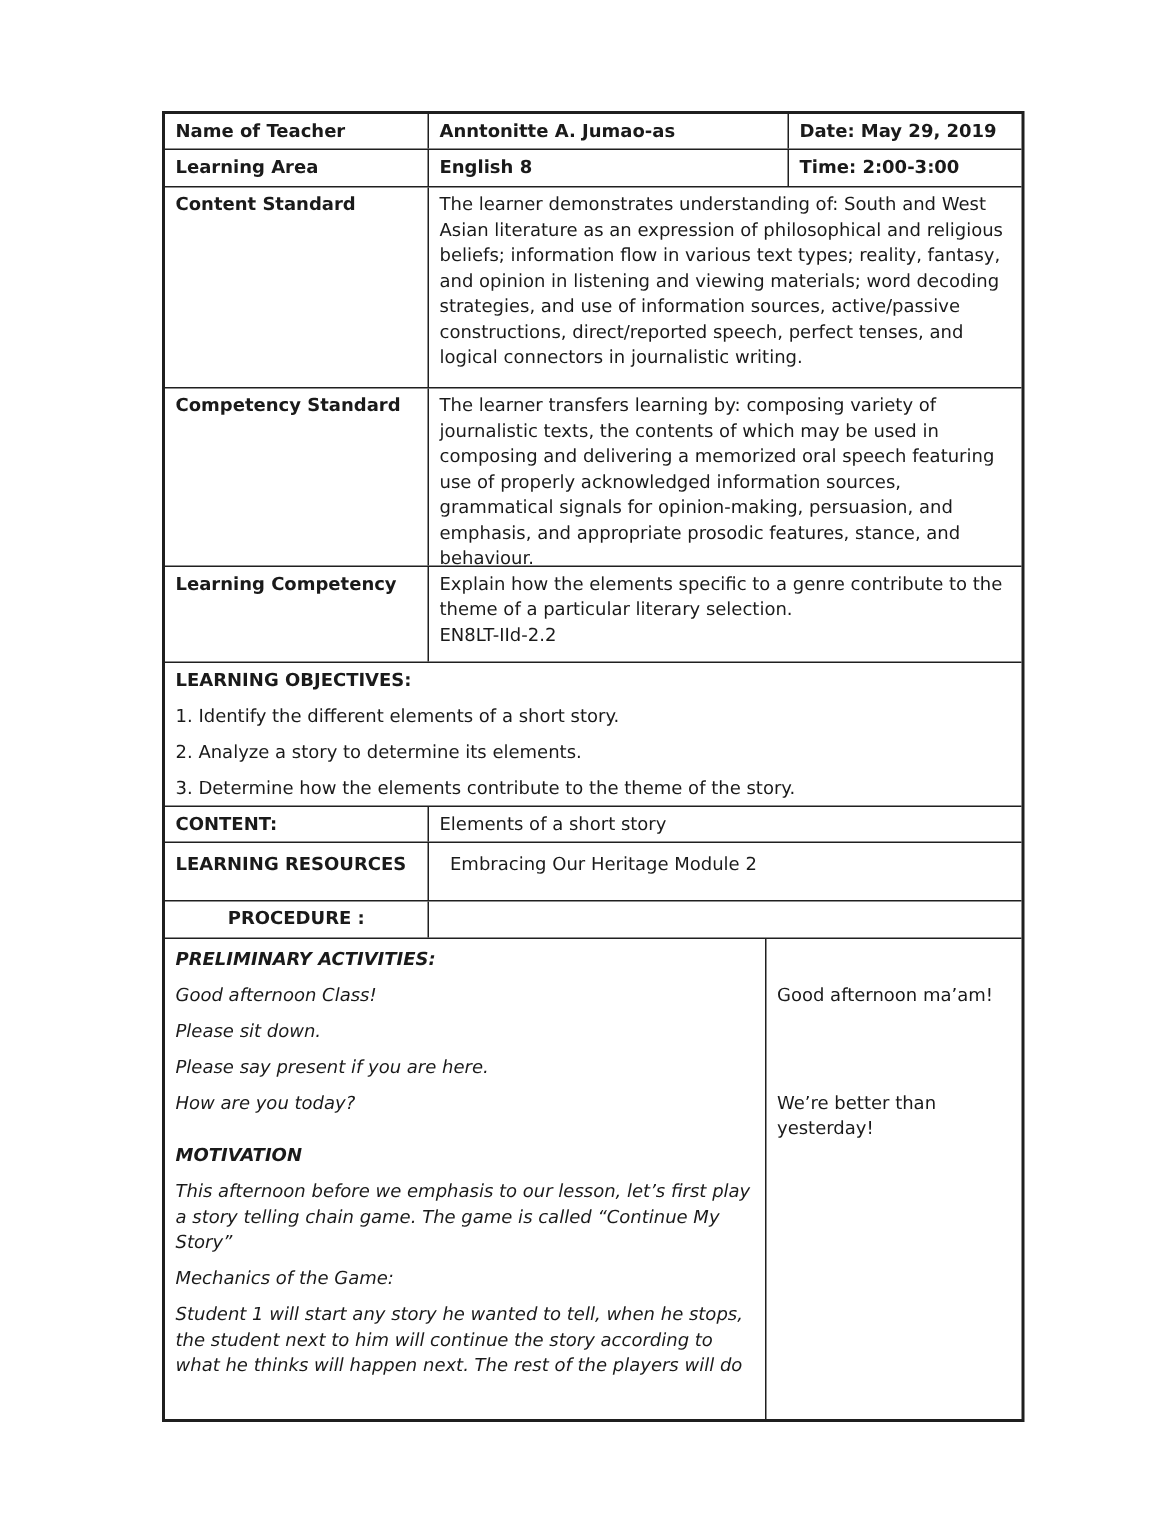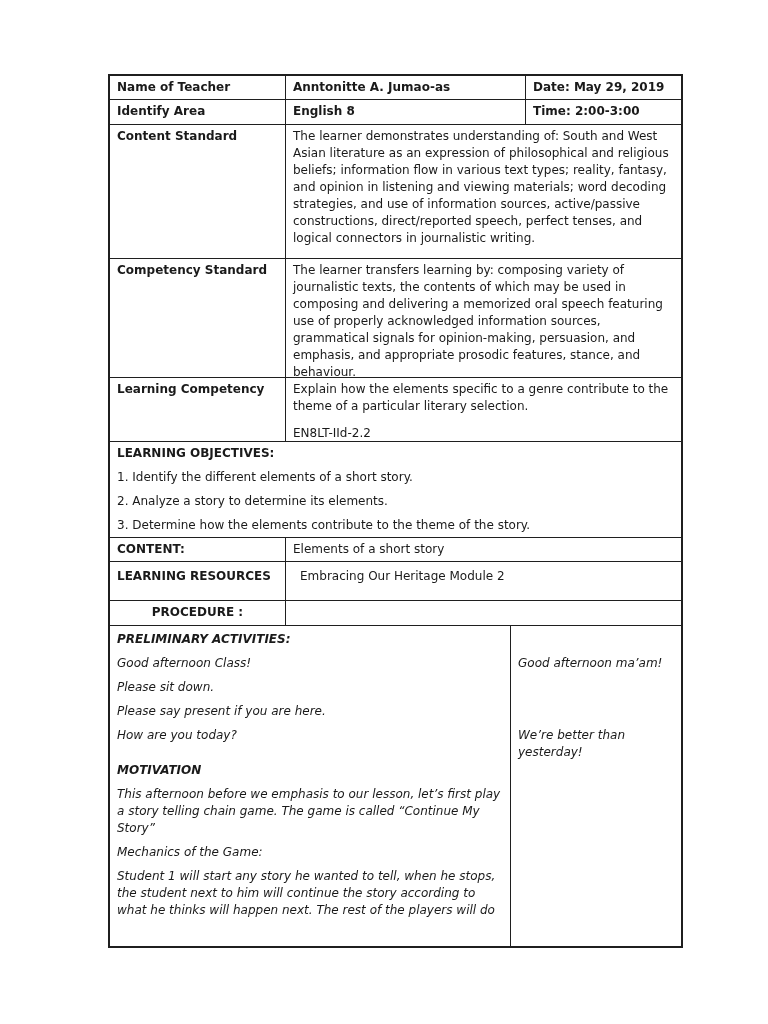--- a/index.html
+++ b/index.html
@@ -52,57 +52,56 @@
   .r2  { height: 25px; }
   .r3  { height: 134px; }
   .r4  { height: 119px; }
   .r5  { height: 64px; }
   .r6  { height: 96px; }
   .r7  { height: 24px; }
   .r8  { height: 39px; }
   .r9  { height: 25px; text-align: center; }
   .r10 { height: 26px; }
 
-  .competency-code { margin-top: 10px; }
+  .competency-code { }
 
   .objectives p { margin: 0 0 7px 0; }
   .objectives .heading { font-weight: bold; }
 
   .resources-value { padding-left: 14px; padding-top: 6px; }
   .resources-label { padding-top: 6px; }
 
   .acts { padding-top: 5px; font-style: italic; }
   .acts p { margin: 0 0 7px 0; }
   .acts .heading { font-weight: bold; }
   .acts .gap-before { margin-top: 18px; }
 
   .responses { position: relative; }
   .responses p {
     position: absolute;
     left: 7px;
     right: 7px;
     margin: 0;
-    font-style: italic;
   }
   .response-1 { top: 29px; }
   .response-2 { top: 101px; }
 </style>
 </head>
 <body>
 
 <div class="lesson-table">
 
   <div class="row r1">
     <div class="cell c-label b">Name of Teacher</div>
     <div class="cell c-mid b">Anntonitte A. Jumao-as</div>
     <div class="cell c-rest b">Date: May 29, 2019</div>
   </div>
 
   <div class="row r2">
-    <div class="cell c-label b">Identify Area</div>
+    <div class="cell c-label b">Learning Area</div>
     <div class="cell c-mid b">English 8</div>
     <div class="cell c-rest b">Time: 2:00-3:00</div>
   </div>
 
   <div class="row r3">
     <div class="cell c-label b">Content Standard</div>
     <div class="cell c-rest">The learner demonstrates understanding of: South and West Asian literature as an expression of philosophical and religious beliefs; information flow in various text types; reality, fantasy, and opinion in listening and viewing materials; word decoding strategies, and use of information sources, active/passive constructions, direct/reported speech, perfect tenses, and logical connectors in journalistic writing.</div>
   </div>
 
   <div class="row r4">

